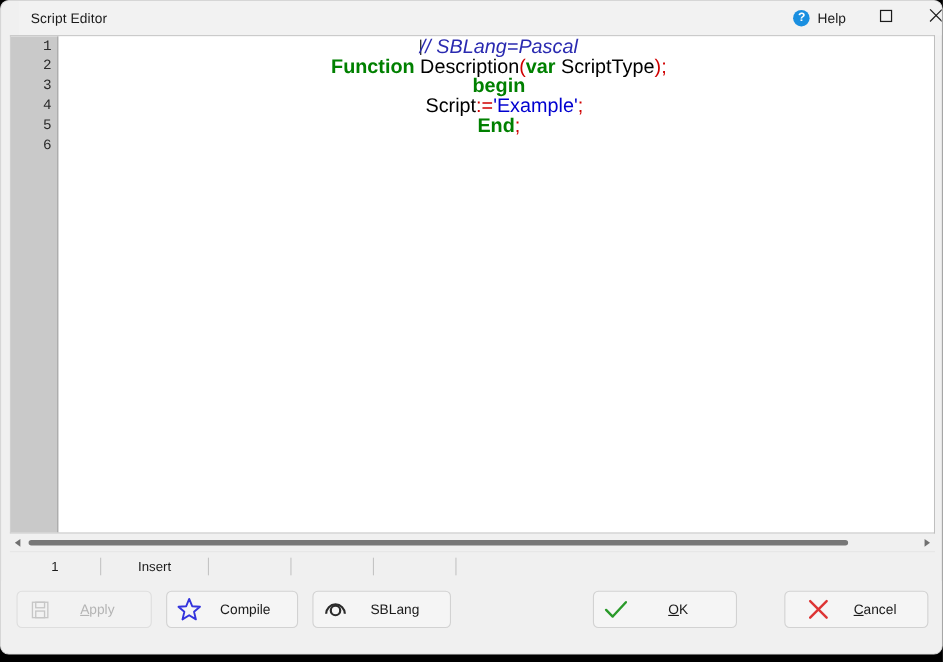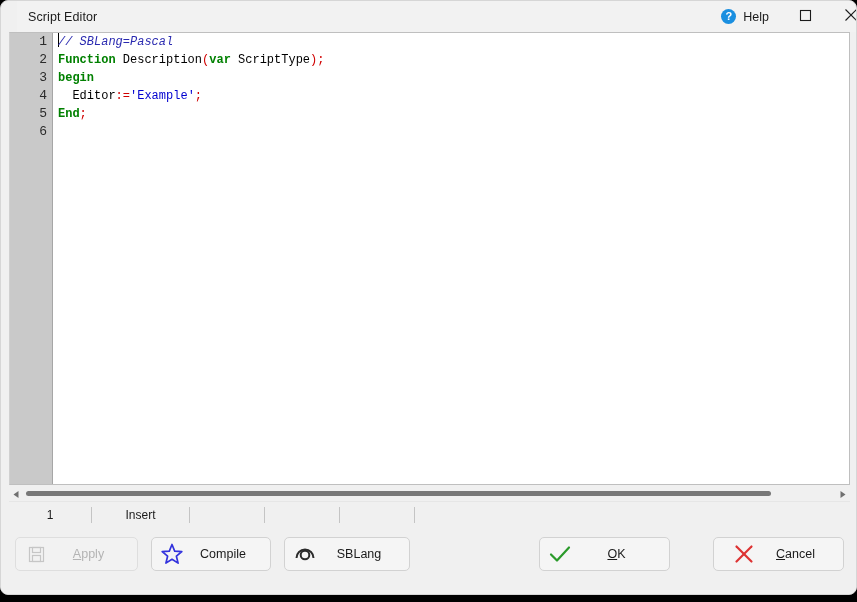--- a/index.html
+++ b/index.html
@@ -98,23 +98,24 @@
     left: 44px; top: 0;
     right: 0; bottom: 0;
     padding-left: 4px;
     background: #ffffff;
     overflow: hidden;
   }
   .code-line {
     height: 18px;
     line-height: 18px;
     white-space: pre;
-    font-family: Liberation Mono, monospace;
-    font-size: 12px;
+    font-family: Liberation Sans, sans-serif;
+    font-size: 18px;
     color: #000000;
+    text-align: center;
   }
   .tok-kw   { color: #008000; font-weight: bold; }
   .tok-sym  { color: #d00000; }
   .tok-str  { color: #0000d0; }
   .tok-cmt  { color: #2a2ab0; font-style: italic; }
   .tok-id   { color: #000000; }
   .caret {
     display: inline-block;
     width: 1px; height: 14px;
     background: #000;
@@ -247,21 +248,21 @@
         <div class="gutter-num">2</div>
         <div class="gutter-num">3</div>
         <div class="gutter-num">4</div>
         <div class="gutter-num">5</div>
         <div class="gutter-num">6</div>
       </div>
     <div id="code-area">
         <div class="code-line"><span class="caret"></span><span class="tok-cmt">// SBLang=Pascal</span></div>
         <div class="code-line"><span class="tok-kw">Function</span><span class="tok-id"> Description</span><span class="tok-sym">(</span><span class="tok-kw">var</span><span class="tok-id"> ScriptType</span><span class="tok-sym">)</span><span class="tok-sym">;</span></div>
         <div class="code-line"><span class="tok-kw">begin</span></div>
-        <div class="code-line"><span class="tok-id">  Editor</span><span class="tok-sym">:=</span><span class="tok-str">'Example'</span><span class="tok-sym">;</span></div>
+        <div class="code-line"><span class="tok-id">  Script</span><span class="tok-sym">:=</span><span class="tok-str">'Example'</span><span class="tok-sym">;</span></div>
         <div class="code-line"><span class="tok-kw">End</span><span class="tok-sym">;</span></div>
       </div>
   </div>
 
   <div id="hscroll">
     <div class="scroll-arrow">
       <span>
         <svg width="9" height="9" viewBox="0 0 9 9">
             <polygon points="6.5,1 6.5,8 1.5,4.5" fill="#707070"></polygon>
           </svg>

